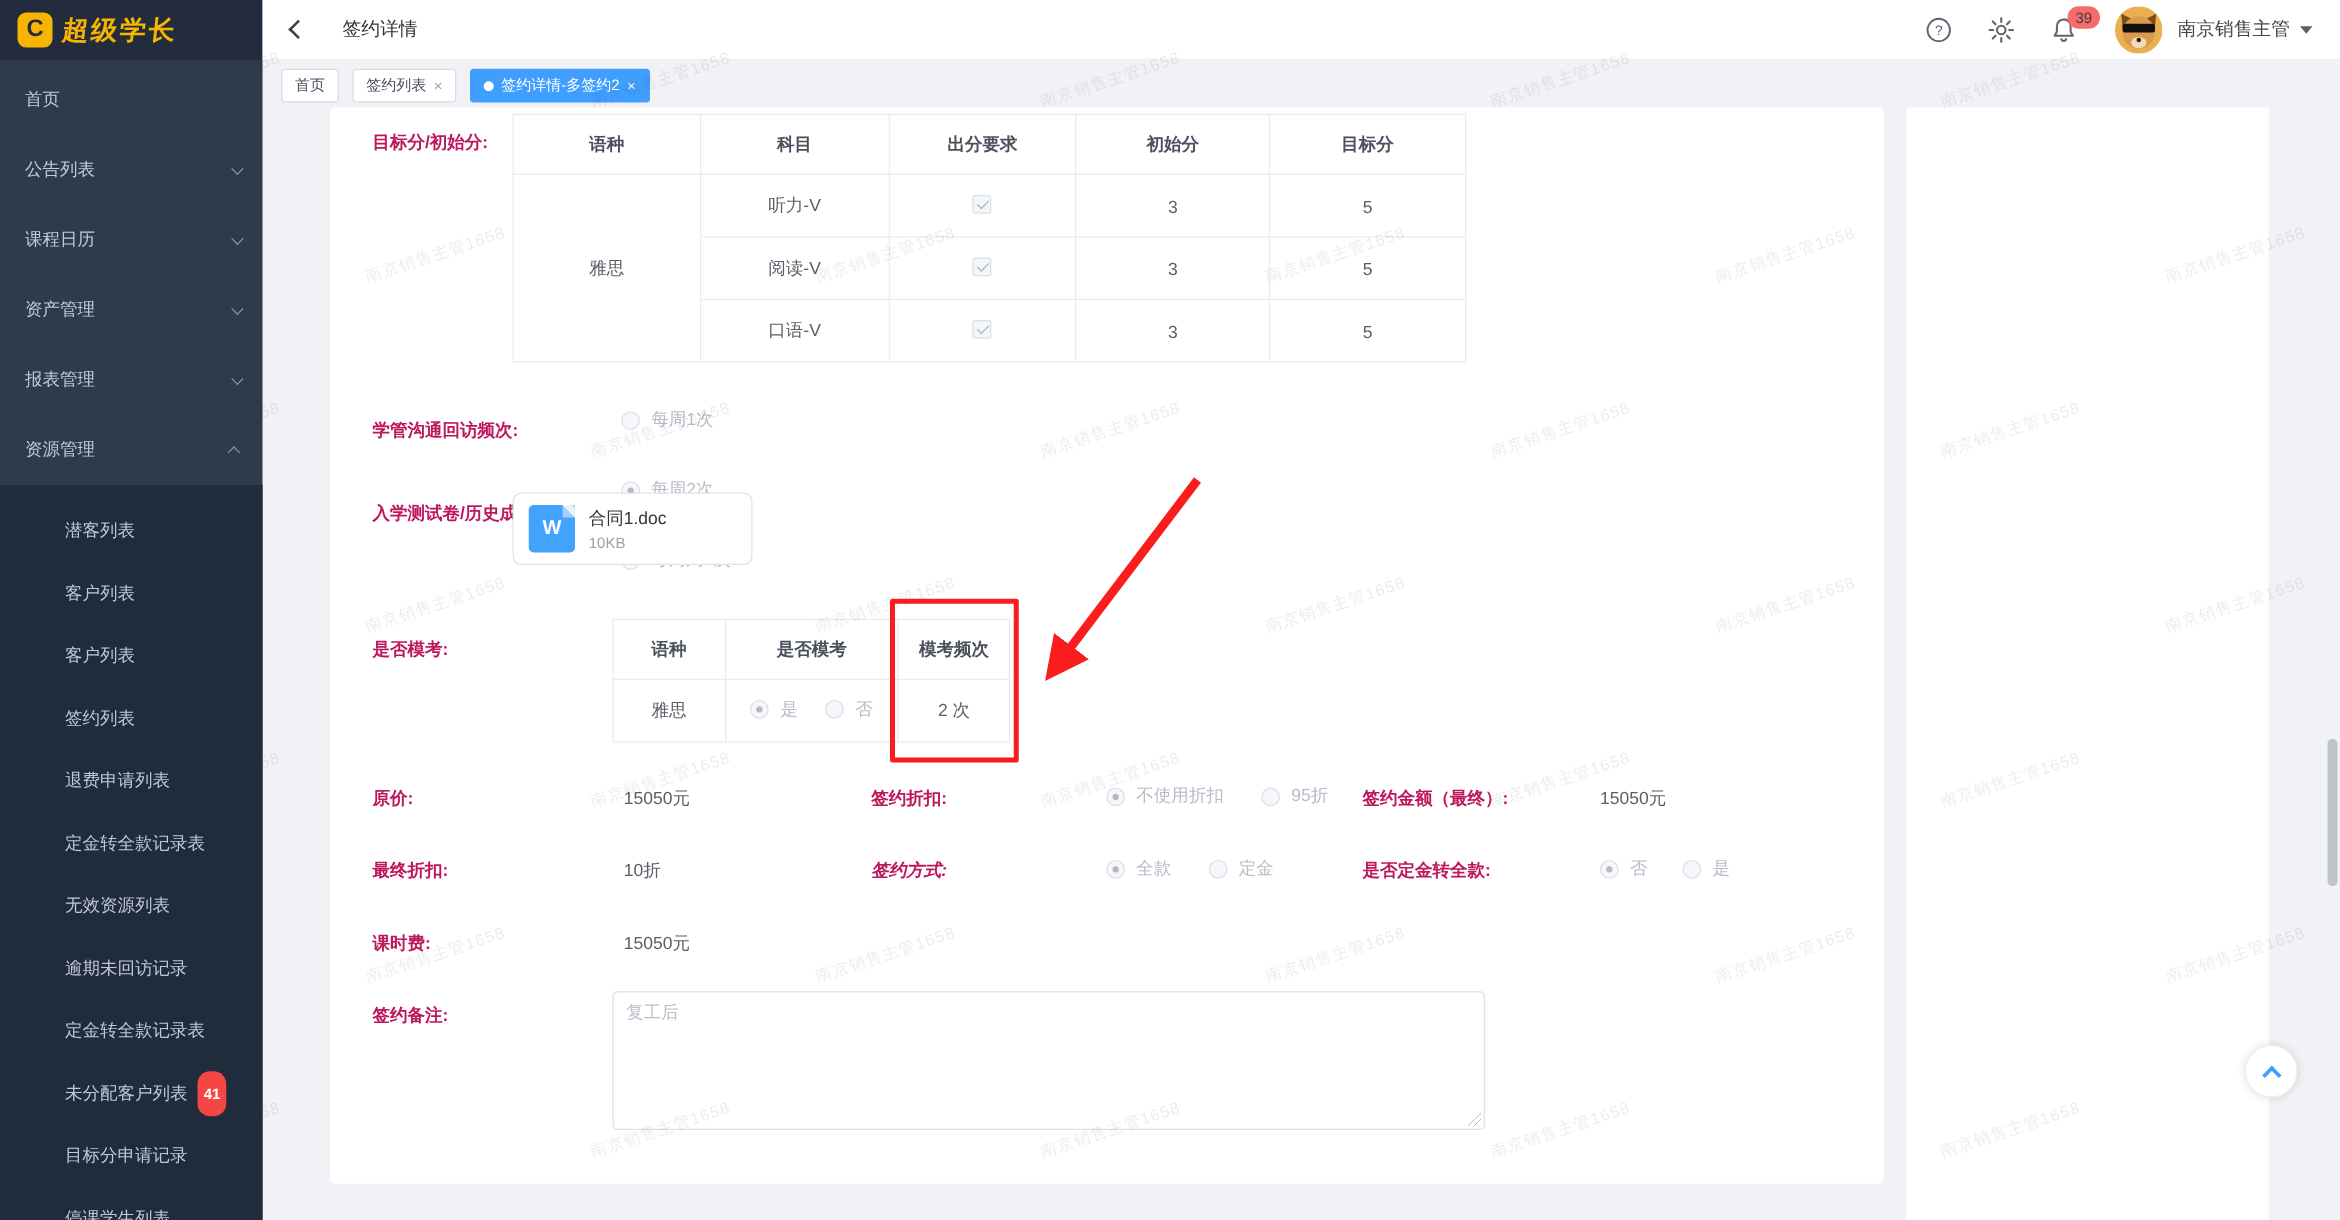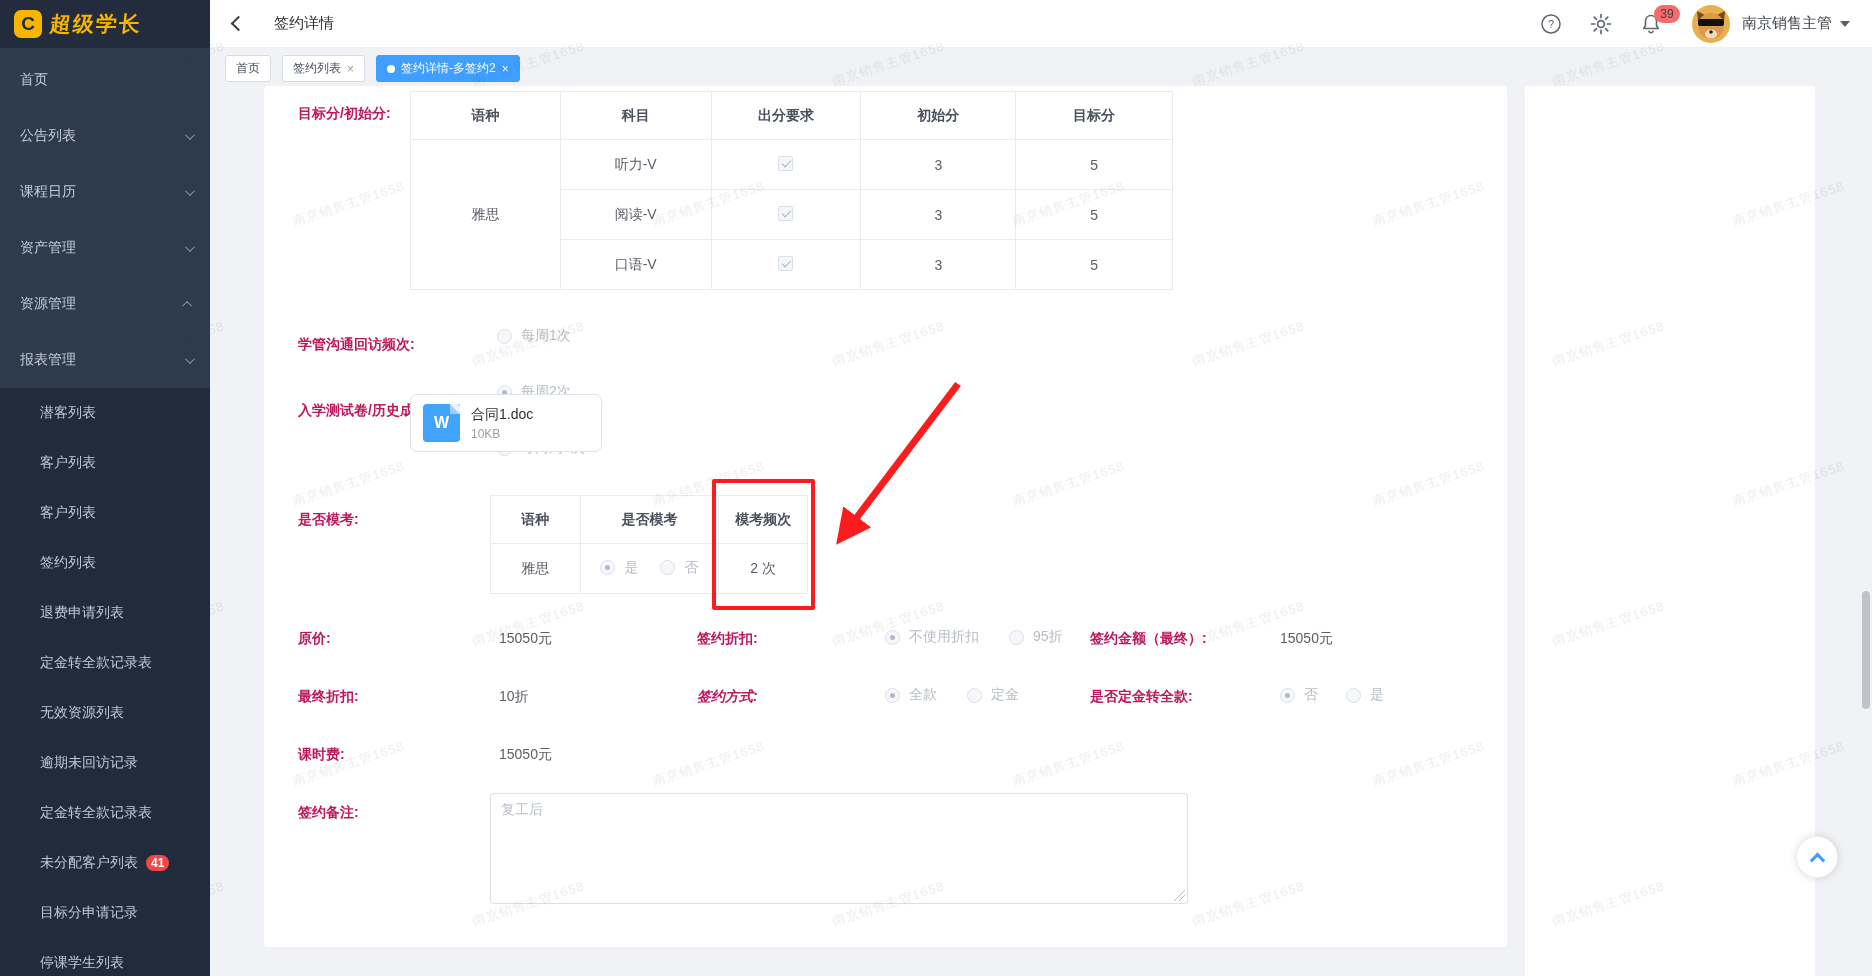--- a/index.html
+++ b/index.html
@@ -12,23 +12,23 @@
   .logo { height:48px; background:#222c3c; display:flex; align-items:center; padding-left:14px; gap:8px; }
   .logo-icon { width:28px; height:28px; border-radius:7px; background:#f7b500; color:#222c3c;
                display:flex; align-items:center; justify-content:center; font-weight:800; font-size:19px; }
   .logo-text { color:#f7b500; font-size:21px; font-weight:800; letter-spacing:2px; transform:skewX(-6deg); }
   .menu { padding-top:4px; }
   .menu-item { height:56px; display:flex; align-items:center; padding:0 18px 0 20px; color:#c3cbd9; font-size:14px; cursor:pointer; }
   .menu-item .lbl { flex:1; }
   .chev { width:7px; height:7px; border-right:1.5px solid #8d99ad; border-bottom:1.5px solid #8d99ad; display:inline-block; }
   .chev.down { transform:rotate(45deg) translateY(-2px); }
   .chev.up { transform:rotate(-135deg) translateY(-2px); }
-  .submenu { background:#202b3b; padding:0; position:absolute; top:388px; left:0; right:0; bottom:0; }
+  .submenu { background:#202b3b; padding:12px; position:absolute; top:388px; left:0; right:0; bottom:0; }
   .sub-item { height:50px; display:flex; align-items:center; padding-left:40px; color:#bfc8d6; font-size:14px; cursor:pointer; gap:8px; }
-  .sub-badge { background:#f54646; color:#fff; font-size:12px; min-width:20px; height:16px; border-radius:10px;
+  .sub-badge { background:#f54646; color:#fff; font-size:12px; min-width:20px; height:36px; border-radius:10px;
                display:flex; align-items:center; justify-content:center; padding:0 5px; font-weight:700; }
 
   
   .topbar { position:absolute; left:210px; top:0; width:1662px; height:48px; background:#fff; z-index:3;
             display:flex; align-items:center; border-bottom:1px solid #eef0f2; }
   .back-btn { width:40px; height:48px; display:flex; align-items:center; justify-content:center; cursor:pointer; margin-left:8px; }
   .back-chev { width:11px; height:11px; border-left:2px solid #3a3f45; border-bottom:2px solid #3a3f45; transform:rotate(45deg); }
   .page-title { font-size:15px; color:#303133; margin-left:16px; }
   .topbar-right { margin-left:auto; display:flex; align-items:center; padding-right:22px; }
   .icon-btn { width:34px; height:34px; display:flex; align-items:center; justify-content:center; cursor:pointer; position:relative; margin-left:16px; }
@@ -123,26 +123,26 @@
       </div>
       <div class="menu-item">
         <span class="lbl">课程日历</span>
         <span class="chev down"></span>
       </div>
       <div class="menu-item">
         <span class="lbl">资产管理</span>
         <span class="chev down"></span>
       </div>
       <div class="menu-item">
+        <span class="lbl">报表管理</span>
+        <span class="chev down"></span>
+      </div>
+      <div class="menu-item">
         <span class="lbl">资源管理</span>
         <span class="chev up"></span>
-      </div>
-      <div class="menu-item">
-        <span class="lbl">报表管理</span>
-        <span class="chev down"></span>
       </div>
     </nav>
     <div class="submenu">
       <div class="sub-item">
           <span>潜客列表</span>
         </div>
       <div class="sub-item">
           <span>客户列表</span>
         </div>
       <div class="sub-item">

